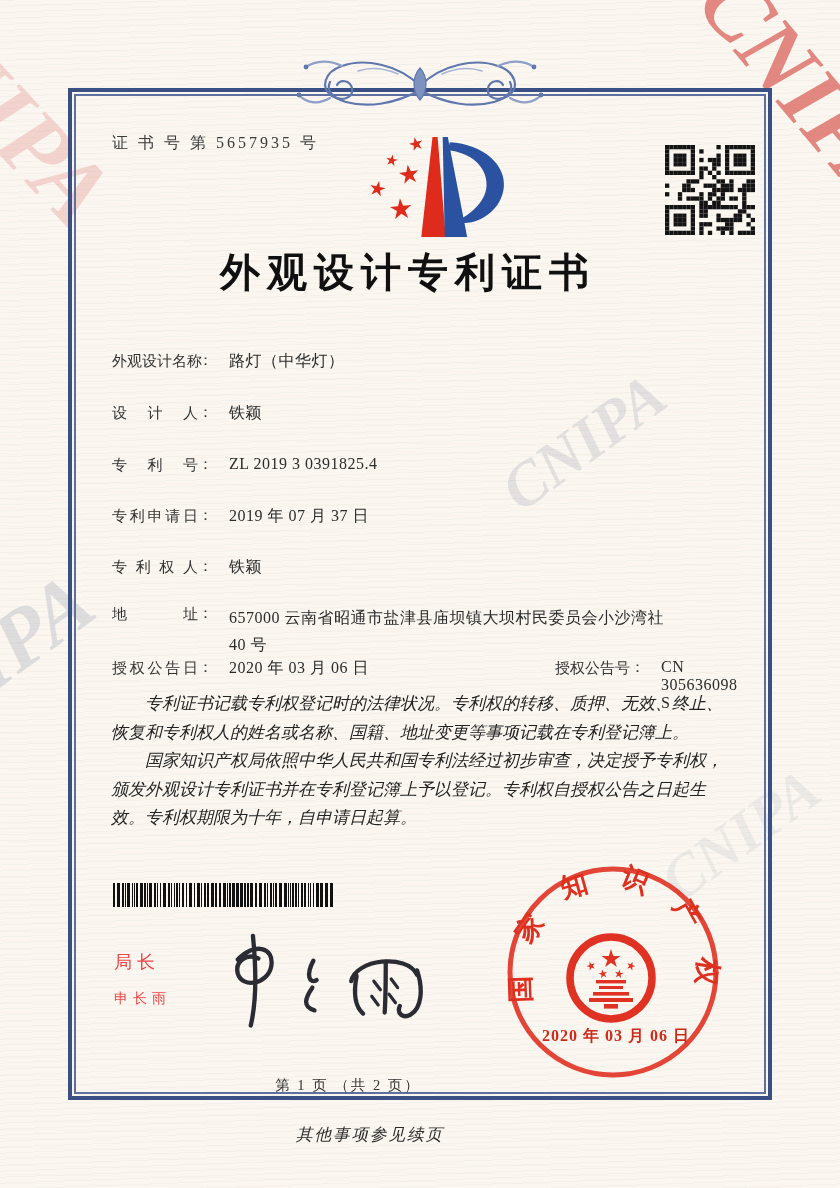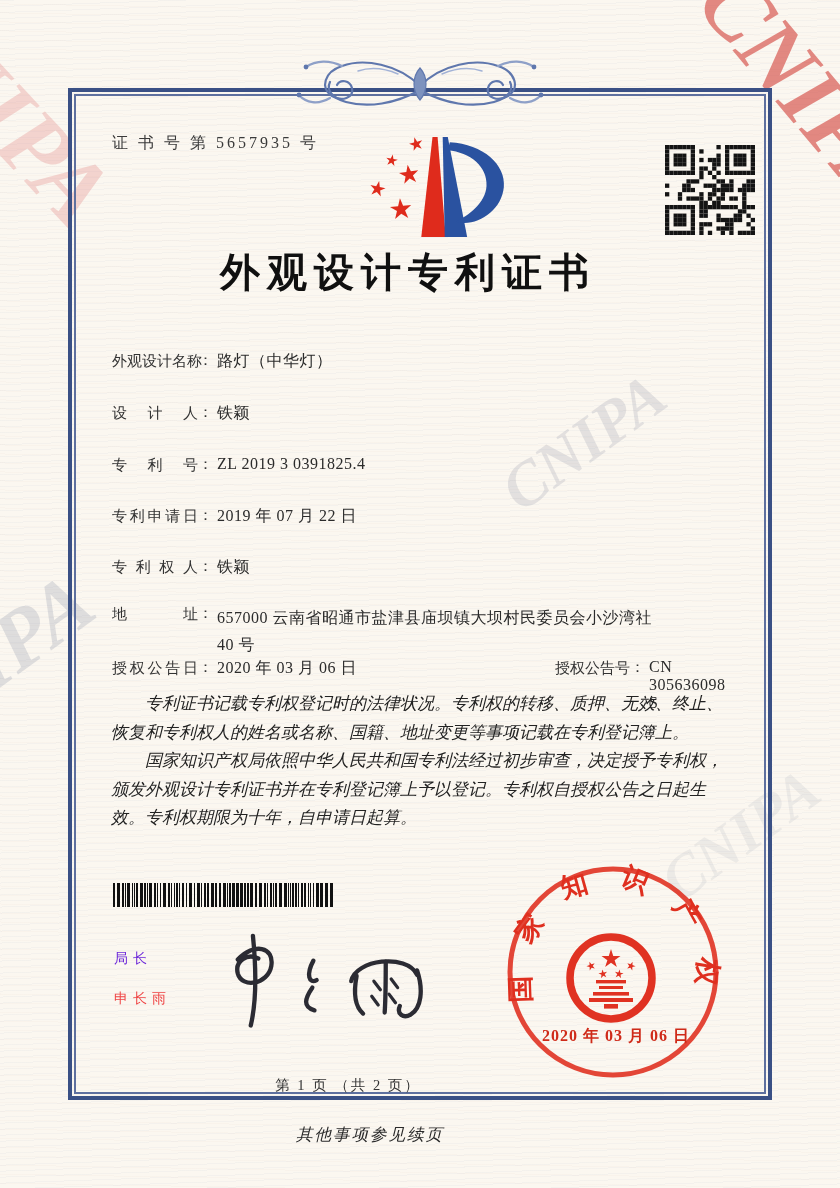--- a/index.html
+++ b/index.html
@@ -28,30 +28,30 @@
   .content{position:absolute;inset:0;z-index:4;}
   .certno{position:absolute;left:112px;top:133px;font-size:16px;letter-spacing:3px;color:#3a3a3a;}
   .logo{position:absolute;left:350px;top:134px;}
   .qr{position:absolute;left:665px;top:145px;}
   .title{position:absolute;left:0;top:245px;width:816px;text-align:center;font-size:40px;font-weight:700;
          letter-spacing:7px;color:#101010;}
 
   .frow{position:absolute;left:112px;display:flex;align-items:flex-start;font-size:16px;color:#2e2e2e;}
   .jchars{display:inline-flex;justify-content:space-between;width:86px;font-size:15px;color:#333;padding-top:1px;}
   .colon{margin:0 4px 0 0;font-size:15px;color:#333;}
-  .fval{font-size:16px;color:#2b2b2b;letter-spacing:0.5px;}
+  .fval{font-size:16px;color:#2b2b2b;letter-spacing:0.5px;margin-left:12px;}
   .addr .fval{max-width:438px;line-height:27px;}
   .grant2{position:absolute;left:443px;top:0;display:flex;}
 
   .paras{position:absolute;left:111px;top:690px;width:620px;font-size:17px;line-height:28.5px;color:#222;
          font-style:italic;}
   .paras p{margin:0;text-indent:2em;}
 
   .barcode{position:absolute;left:113px;top:883px;}
-  .sig-title{position:absolute;left:114px;top:950px;font-size:14px;letter-spacing:5px;color:#6d28d9;}
+  .sig-title{position:absolute;left:114px;top:950px;font-size:18px;letter-spacing:5px;color:#ef4444;}
   .sig-name{position:absolute;left:114px;top:990px;font-size:14px;letter-spacing:5px;color:#ef4444;}
   .sig-hand{position:absolute;left:205px;top:925px;}
 
   .seal{position:absolute;left:500px;top:862px;}
   .seal-date{position:absolute;left:516px;top:1026px;width:200px;text-align:center;font-size:16px;
              font-weight:bold;color:#cf2a19;letter-spacing:1px;z-index:5;}
 
   .page-num{position:absolute;left:0;top:1076px;width:696px;text-align:center;font-size:14.5px;
             letter-spacing:2px;color:#333;}
   .cont-note{position:absolute;left:0;top:1124px;width:740px;text-align:center;font-size:16.5px;
@@ -366,21 +366,21 @@
     </div>
     <div class="frow" style="top:506px">
       <span class="jchars">
           <span>专</span>
           <span>利</span>
           <span>申</span>
           <span>请</span>
           <span>日</span>
         </span>
         <span class="colon">：</span>
-      <span class="fval">2019 年 07 月 22 日</span>
+      <span class="fval">2019 年 07 月 37 日</span>
     </div>
     <div class="frow" style="top:557px">
       <span class="jchars">
           <span>专</span>
           <span>利</span>
           <span>权</span>
           <span>人</span>
         </span>
         <span class="colon">：</span>
       <span class="fval">铁颖</span>

